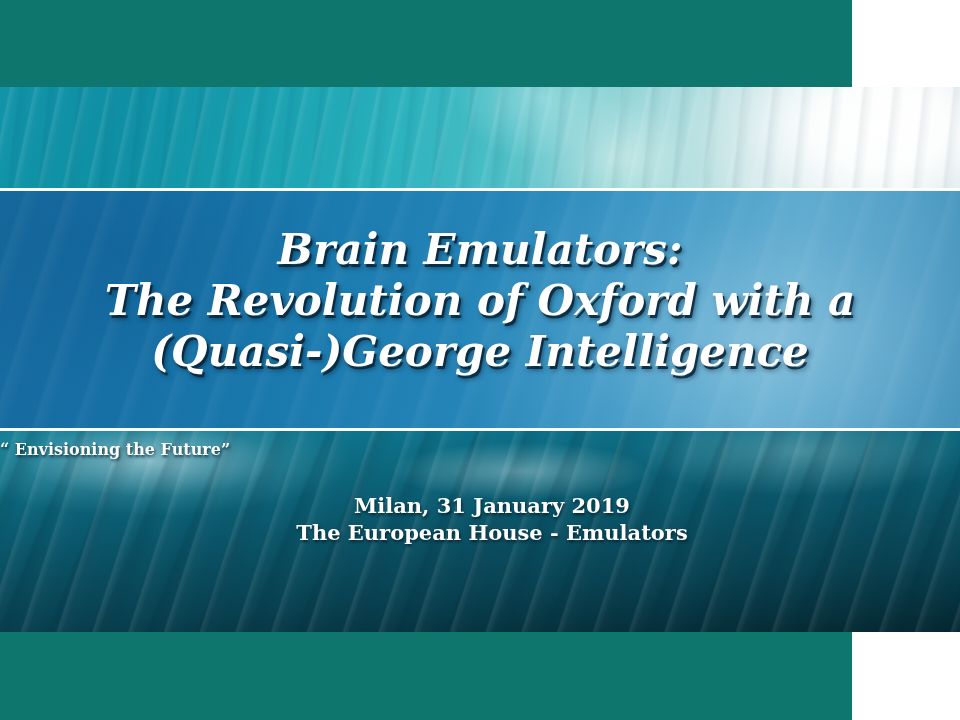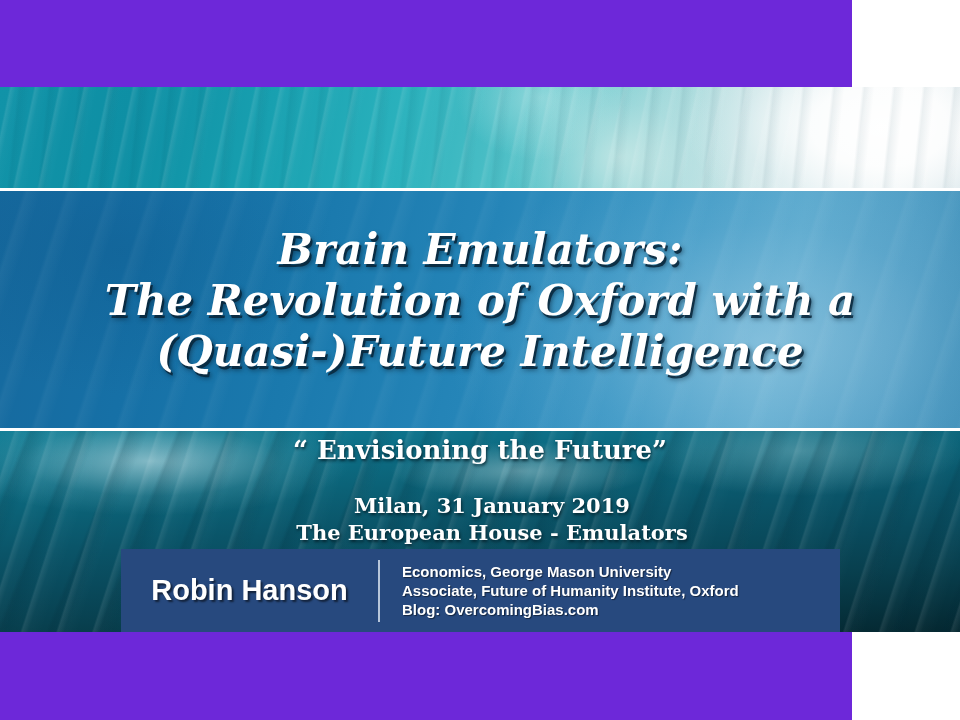--- a/index.html
+++ b/index.html
@@ -12,21 +12,21 @@
     width: 960px;
     height: 720px;
     overflow: hidden;
     font-family: "Liberation Sans", sans-serif;
   }
 
   .slide {
     position: relative;
     width: 852px;
     height: 720px;
-    background: #6d28d9;
+    background: #0f766e;
   }
 
   
   .photo {
     position: absolute;
     left: 0;
     top: 87px;
     width: 960px;
     height: 545px;
     overflow: hidden;
@@ -179,25 +179,24 @@
       3px 4px 5px rgba(5,28,45,0.55);
     letter-spacing: 0px;
   }
 
   
   .quote-line {
     position: absolute;
     left: 0;
     top: 437px;
     width: 960px;
-    text-align: center;
     z-index: 8;
     font-family: "DejaVu Serif", "Liberation Serif", serif;
     font-weight: bold;
-    font-size: 26px;
+    font-size: 16px;
     line-height: 26px;
     color: #ffffff;
     text-shadow: 1px 2px 3px rgba(3,30,40,0.8);
   }
 
   .event-block {
     position: absolute;
     left: 12px;
     top: 492px;
     width: 960px;
@@ -266,33 +265,24 @@
     <div class="photo-top"></div>
     <div class="divider-top"></div>
     <div class="band-mid"></div>
     <div class="divider-mid"></div>
     <div class="photo-bottom"></div>
   </div>
 
   <div class="title-block">
     <div class="title-line">Brain Emulators:</div>
     <div class="title-line">The Revolution of Oxford with a</div>
-    <div class="title-line">(Quasi-)Future Intelligence</div>
+    <div class="title-line">(Quasi-)George Intelligence</div>
   </div>
 
   <div class="quote-line">“ Envisioning the Future”</div>
 
   <div class="event-block">
     <div class="event-line">Milan, 31 January 2019</div>
     <div class="event-line">The European House - Emulators</div>
   </div>
 
-  <div class="speaker-bar">
-    <div class="speaker-name">Robin Hanson</div>
-    <div class="speaker-divider"></div>
-    <div class="speaker-credentials">
-      <div class="cred-line">Economics, George Mason University</div>
-      <div class="cred-line">Associate, Future of Humanity Institute, Oxford</div>
-      <div class="cred-line">Blog: OvercomingBias.com</div>
-    </div>
-  </div>
 
 </div>
 
 </body></html>

